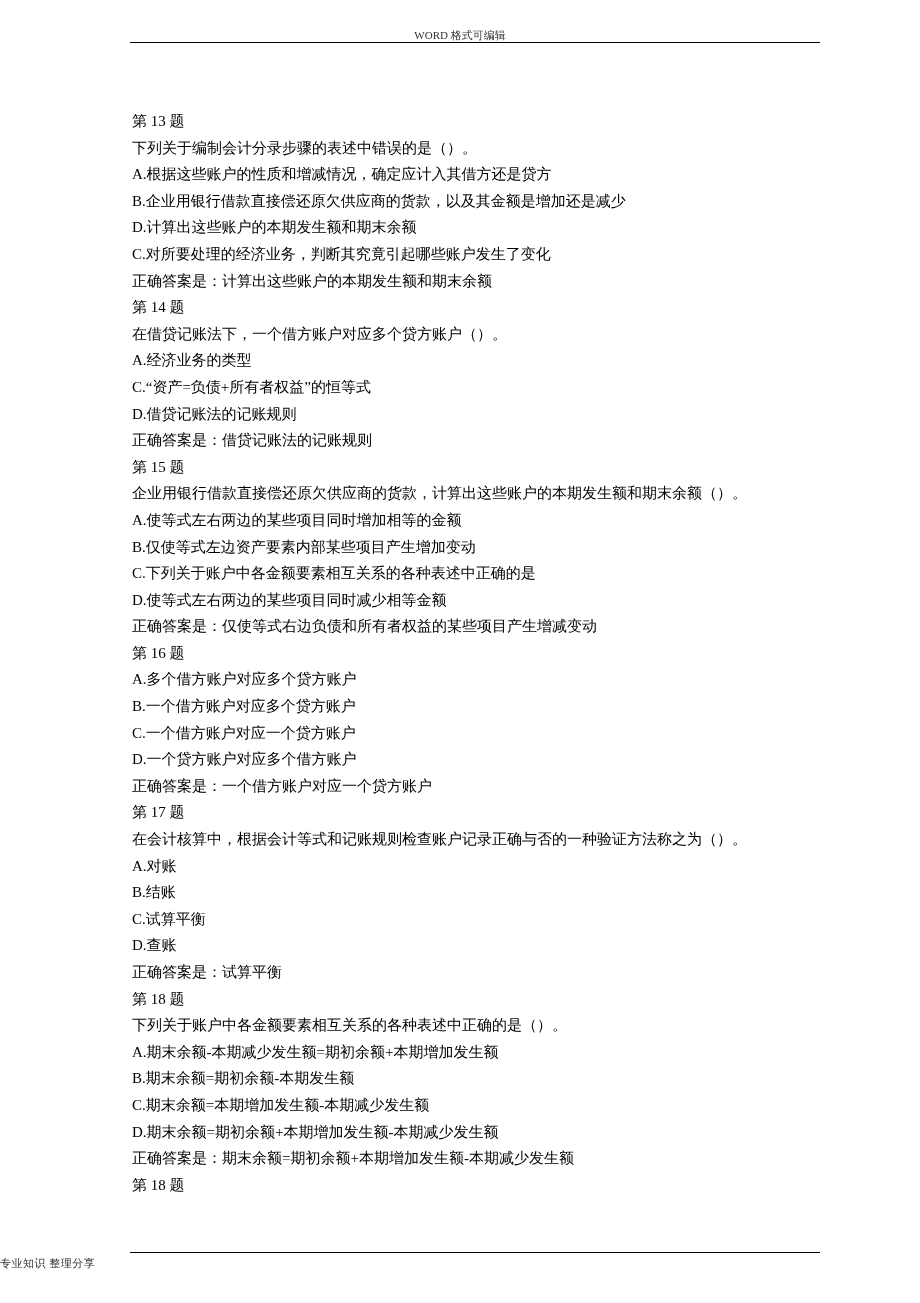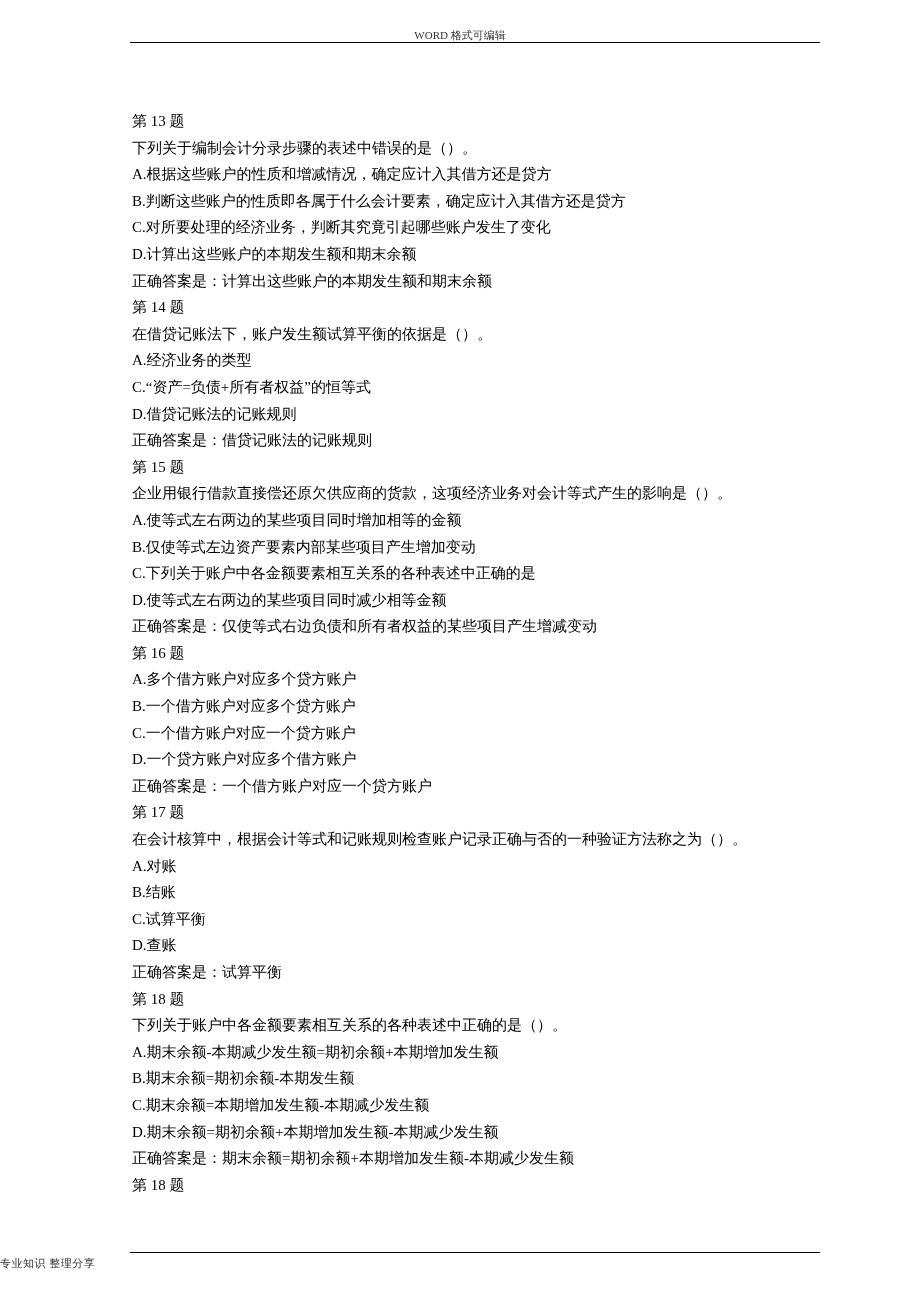--- a/index.html
+++ b/index.html
@@ -74,34 +74,34 @@
 <div class="page">
 
   <div class="top-header">WORD 格式可编辑</div>
   <div class="top-rule"></div>
 
   <div class="content">
 
     <p>第 13 题</p>
     <p>下列关于编制会计分录步骤的表述中错误的是（）。</p>
     <p>A.根据这些账户的性质和增减情况，确定应计入其借方还是贷方</p>
-    <p>B.判断这些账户的性质即各属于什么会计要素，确定应计入其借方还是贷方</p>
+    <p>B.企业用银行借款直接偿还原欠供应商的货款，以及其金额是增加还是减少</p>
+    <p>D.计算出这些账户的本期发生额和期末余额</p>
     <p>C.对所要处理的经济业务，判断其究竟引起哪些账户发生了变化</p>
-    <p>D.计算出这些账户的本期发生额和期末余额</p>
     <p>正确答案是：计算出这些账户的本期发生额和期末余额</p>
 
     <p>第 14 题</p>
-    <p>在借贷记账法下，账户发生额试算平衡的依据是（）。</p>
+    <p>在借贷记账法下，一个借方账户对应多个贷方账户（）。</p>
     <p>A.经济业务的类型</p>
     <p>C.“资产=负债+所有者权益”的恒等式</p>
     <p>D.借贷记账法的记账规则</p>
     <p>正确答案是：借贷记账法的记账规则</p>
 
     <p>第 15 题</p>
-    <p>企业用银行借款直接偿还原欠供应商的货款，这项经济业务对会计等式产生的影响是（）。</p>
+    <p>企业用银行借款直接偿还原欠供应商的货款，计算出这些账户的本期发生额和期末余额（）。</p>
     <p>A.使等式左右两边的某些项目同时增加相等的金额</p>
     <p>B.仅使等式左边资产要素内部某些项目产生增加变动</p>
     <p>C.下列关于账户中各金额要素相互关系的各种表述中正确的是</p>
     <p>D.使等式左右两边的某些项目同时减少相等金额</p>
     <p>正确答案是：仅使等式右边负债和所有者权益的某些项目产生增减变动</p>
 
     <p>第 16 题</p>
     <p>A.多个借方账户对应多个贷方账户</p>
     <p>B.一个借方账户对应多个贷方账户</p>
     <p>C.一个借方账户对应一个贷方账户</p>

